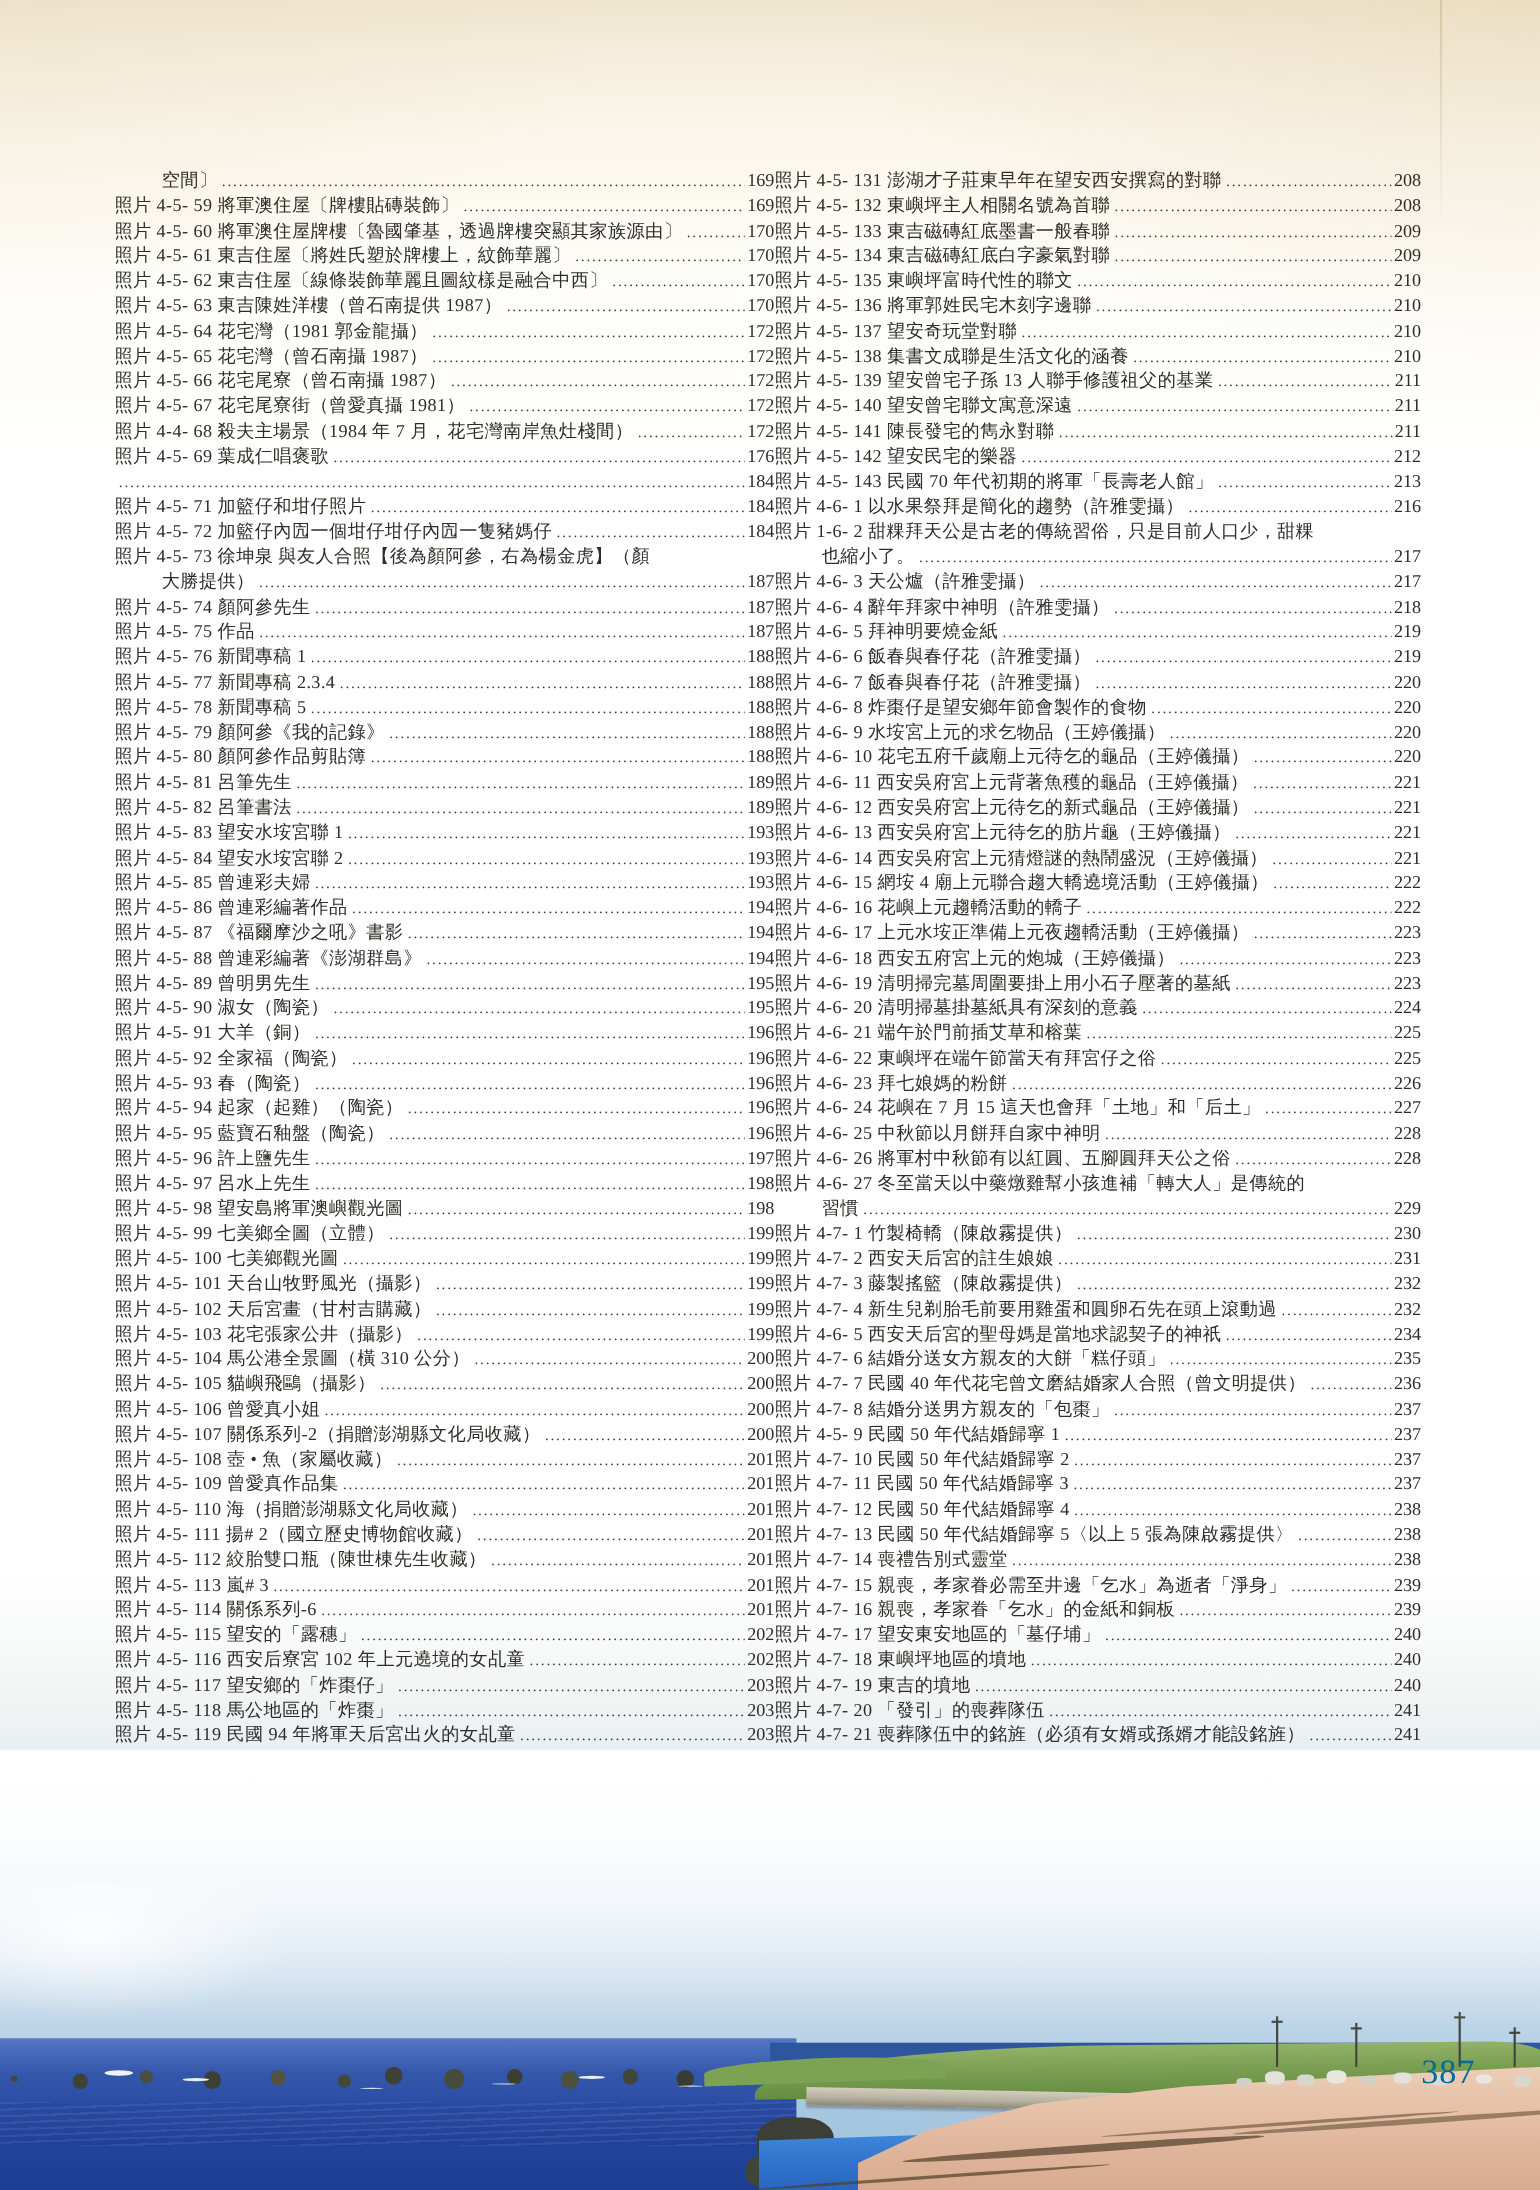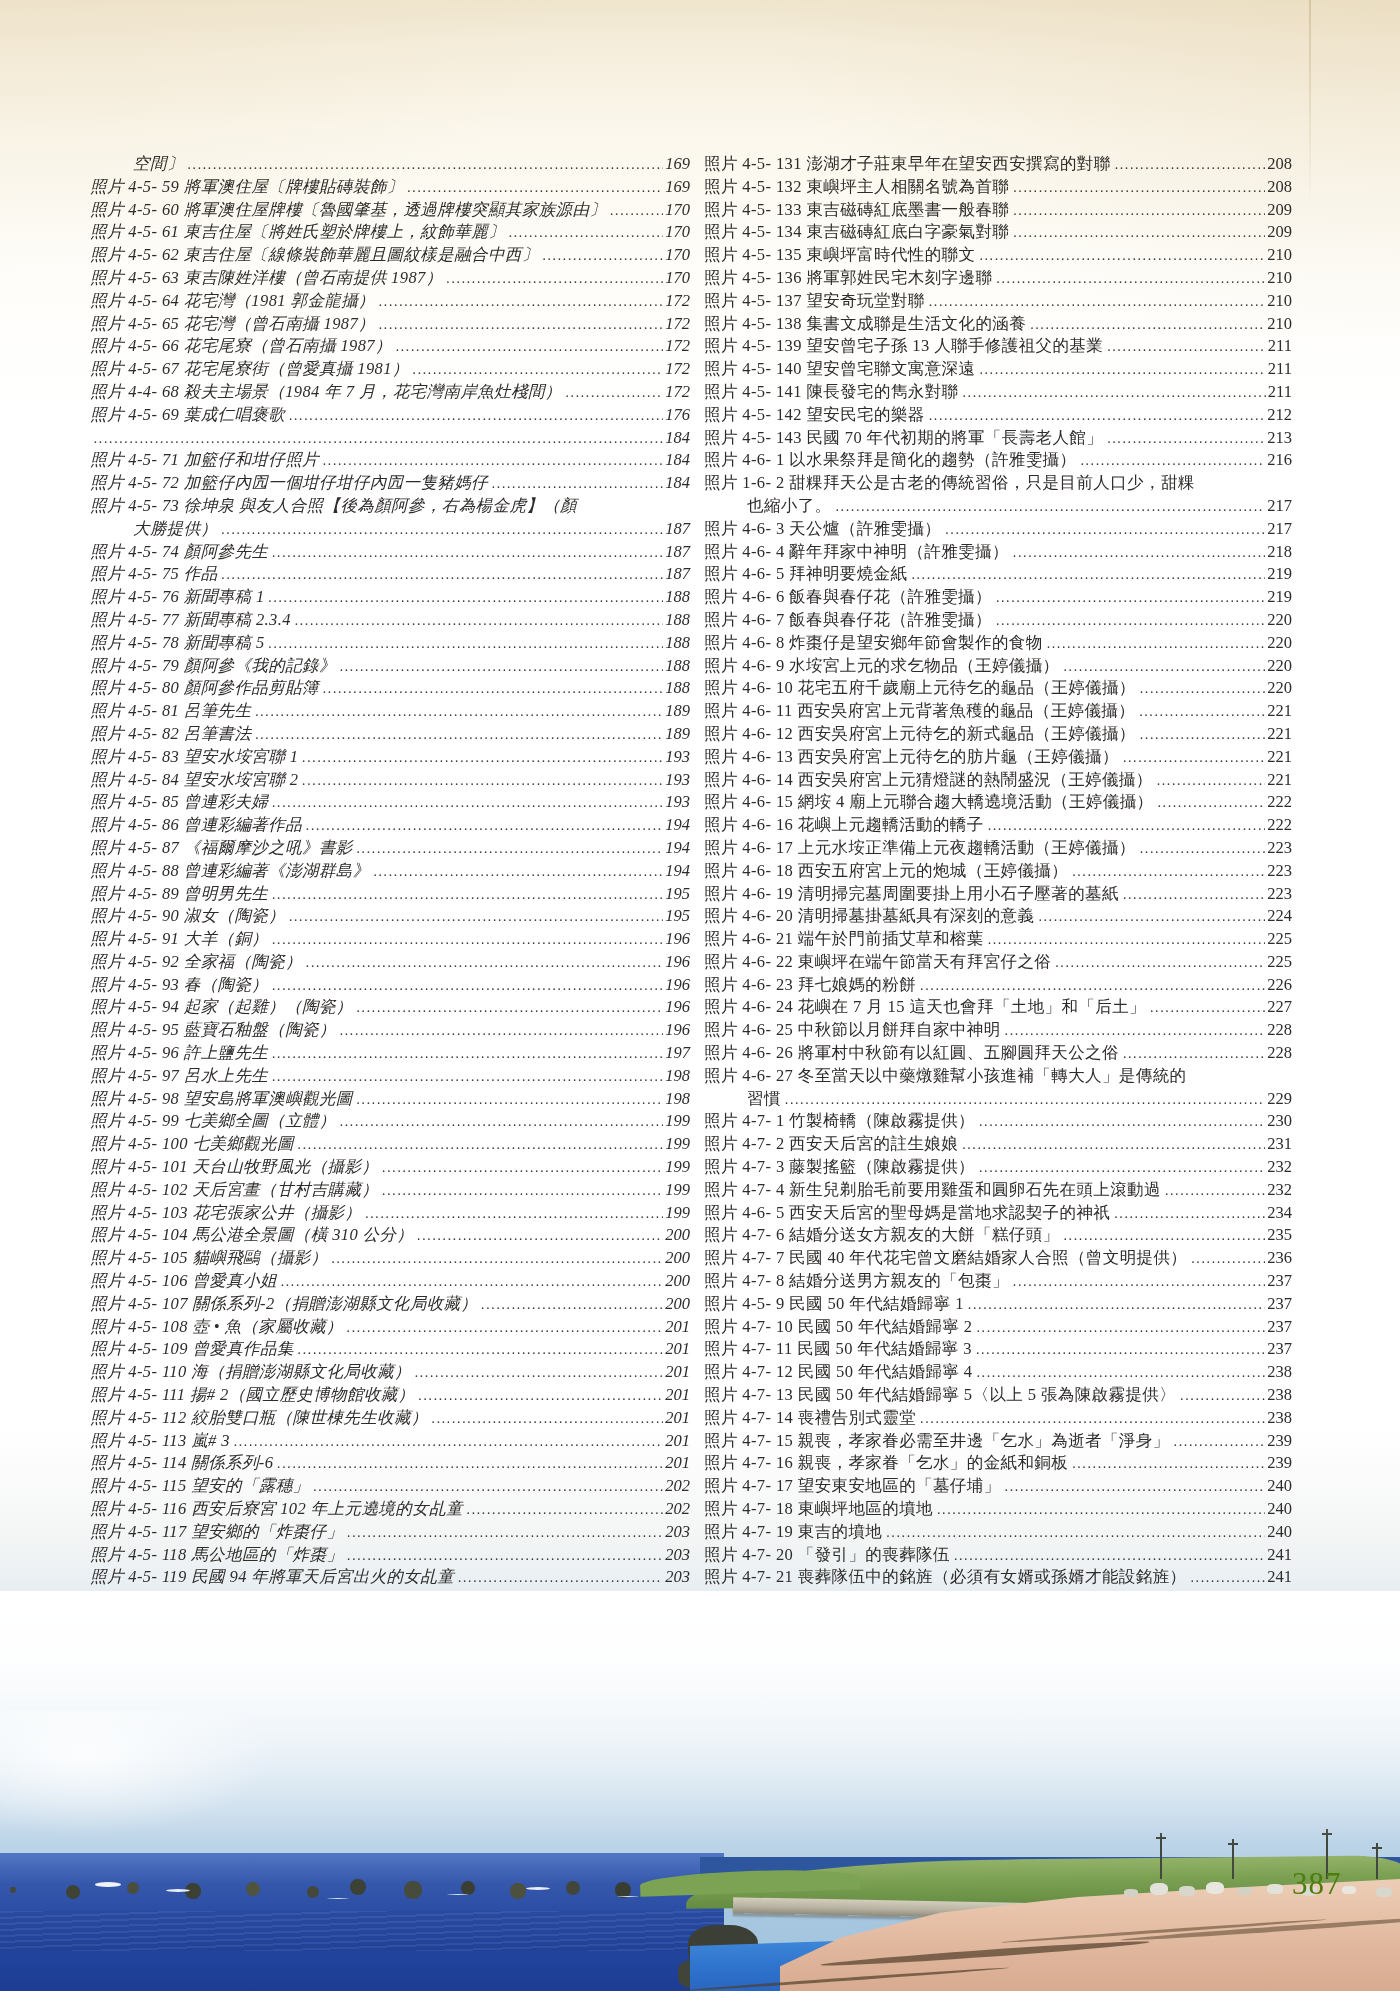--- a/index.html
+++ b/index.html
@@ -14,21 +14,21 @@
   .paper-shade{position:absolute;inset:0;pointer-events:none;
     background:
       radial-gradient(ellipse 900px 500px at 100% 0%, rgba(226,208,172,.35), transparent 70%),
       radial-gradient(ellipse 800px 400px at 0% 0%, rgba(233,219,190,.30), transparent 70%);
   }
   .crease{position:absolute;left:1309px;top:0;width:2px;height:210px;
     background:linear-gradient(180deg,rgba(196,178,140,.55),rgba(196,178,140,0));}
 
   
   .toc-col{position:absolute;top:153px;font-size:16.5px;line-height:22.8px;color:#2e2c2a;}
-  #col-left{left:90px;width:600px;font-style:italic;}
+  #col-left{left:104px;width:600px;}
   #col-right{left:704px;width:588px;}
   .toc-line{display:flex;align-items:baseline;white-space:nowrap;height:22.8px;}
   .toc-line.indent{padding-left:43px;}
   .toc-line .t{flex:0 0 auto;letter-spacing:.4px;}
   .toc-line .dots{flex:1 1 auto;overflow:hidden;white-space:nowrap;
     font-size:14px;letter-spacing:1.6px;color:#3a3835;margin:0 2px 0 4px;}
   .toc-line .pg{flex:0 0 auto;font-size:16.5px;color:#2e2c2a;}
 
   
   .photo{position:absolute;left:0;right:0;bottom:0;height:400px;
@@ -74,21 +74,21 @@
       190px 1px 0 -2px #e8e7df, 225px 3px 0 -1px #d8d7cd, -28px 4px 0 -2px #d2d1c6;}
   .pole{position:absolute;width:2px;height:46px;background:#43483f;bottom:112px;}
   .pole::before{content:"";position:absolute;left:-4px;top:4px;width:10px;height:2px;background:#43483f;}
   .pole.p1{left:1160px;}  .pole.p2{left:1232px;height:40px;}
   .pole.p3{left:1326px;height:50px;} .pole.p4{left:1376px;height:36px;}
   .haze{position:absolute;left:0;right:0;top:0;height:250px;
     background:linear-gradient(180deg,#ffffff 0%,rgba(255,255,255,.92) 30%,rgba(255,255,255,.55) 62%,rgba(255,255,255,0) 100%);}
   .haze-left{position:absolute;left:0;top:120px;width:420px;height:150px;
     background:radial-gradient(ellipse 60% 70% at 20% 30%,rgba(255,255,255,.85),rgba(255,255,255,0) 75%);}
 
-  .pagenum{position:absolute;left:1292px;top:1866px;font-size:31px;color:#4d7c0f;letter-spacing:1px;}
+  .pagenum{position:absolute;left:1292px;top:1866px;font-size:31px;color:#0369a1;letter-spacing:1px;}
 </style>
 </head>
 <body>
 
 <div class="paper-shade"></div>
 <div class="crease"></div>
 
 <div id="col-left" class="toc-col">
     <div class="toc-line indent">
       <span class="t">空間〕</span>

